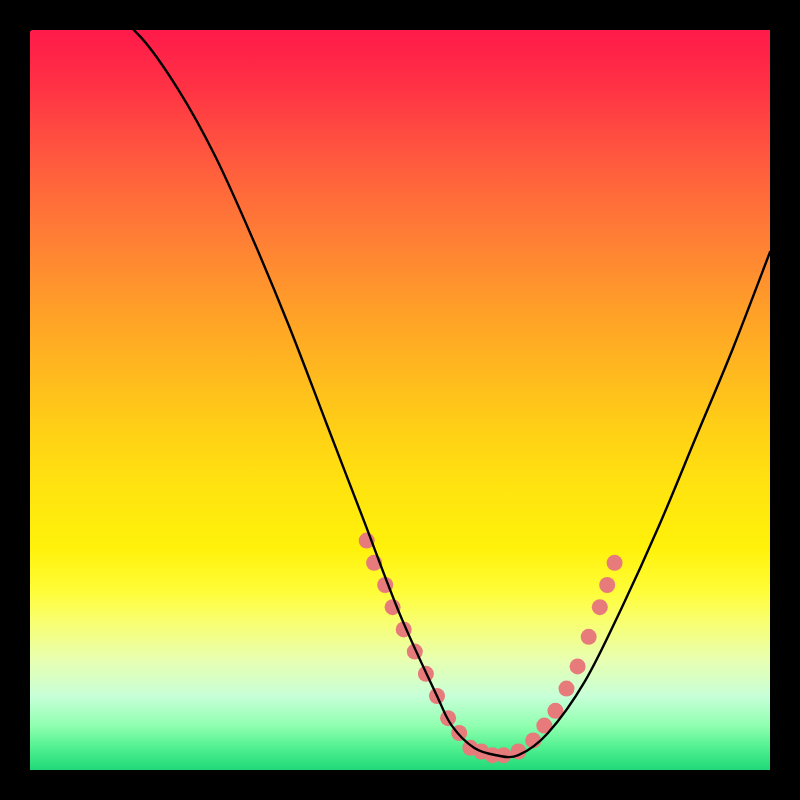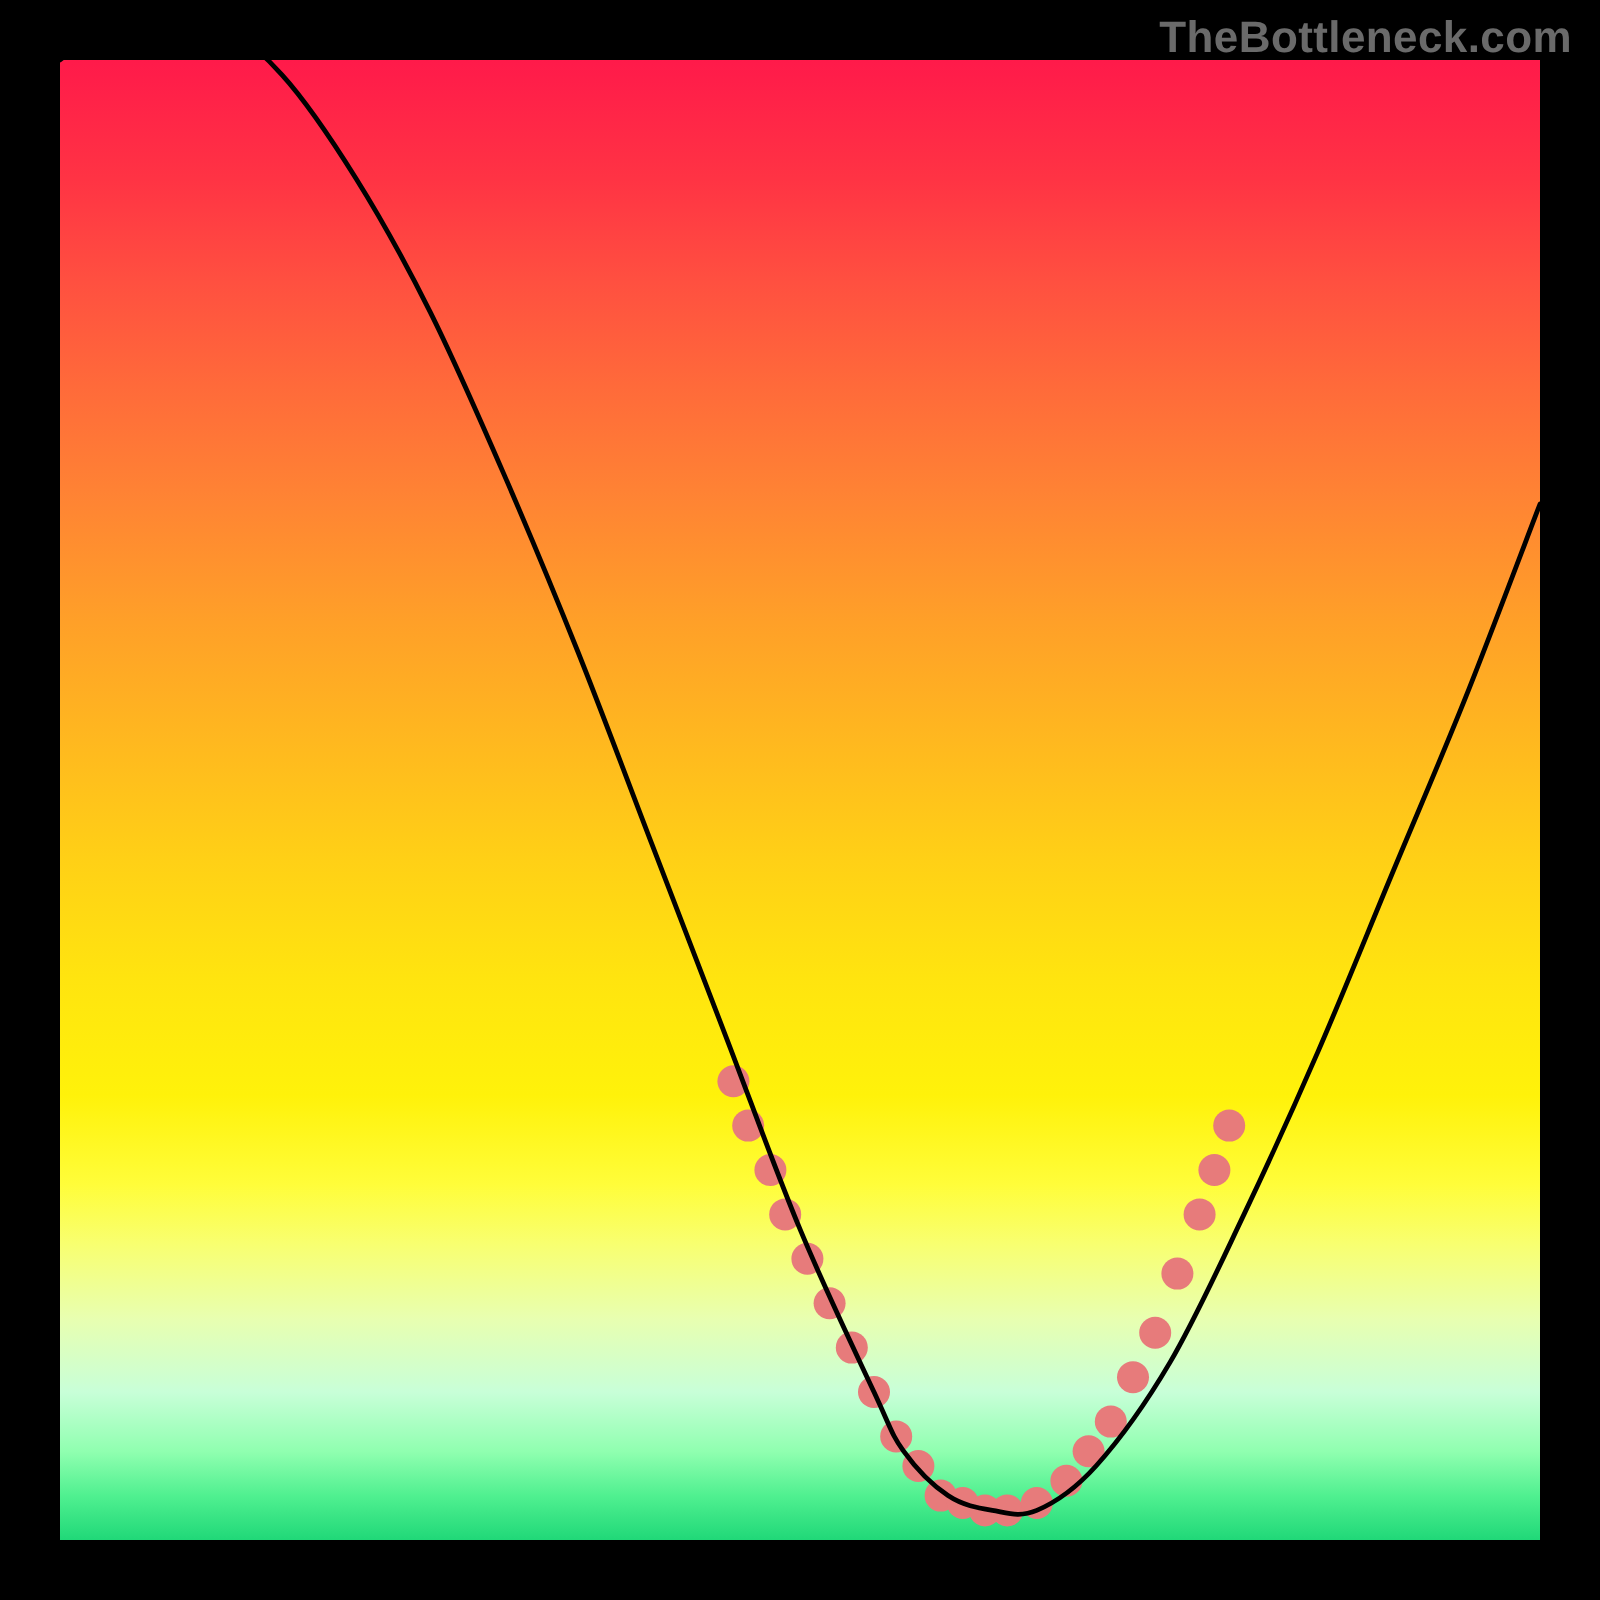--- a/index.html
+++ b/index.html
@@ -82,14 +82,13 @@
         <circle cx="555.40" cy="710.80" r="8" fill="#e77b7b"></circle>
         <circle cx="566.50" cy="688.60" r="8" fill="#e77b7b"></circle>
         <circle cx="577.60" cy="666.40" r="8" fill="#e77b7b"></circle>
         <circle cx="588.70" cy="636.80" r="8" fill="#e77b7b"></circle>
         <circle cx="599.80" cy="607.20" r="8" fill="#e77b7b"></circle>
         <circle cx="607.20" cy="585.00" r="8" fill="#e77b7b"></circle>
         <circle cx="614.60" cy="562.80" r="8" fill="#e77b7b"></circle>
       </g>
     <path id="curve-path" fill="none" stroke="#000" stroke-width="2.4" stroke-linecap="round" stroke-linejoin="round" d="M 30.00 30.00 C 36.17 25.07, 54.67 4.10, 67.00 0.40 C 79.33 -3.30, 91.67 1.63, 104.00 7.80 C 116.33 13.97, 128.67 23.83, 141.00 37.40 C 153.33 50.97, 165.67 69.47, 178.00 89.20 C 190.33 108.93, 202.67 131.13, 215.00 155.80 C 227.33 180.47, 239.67 208.83, 252.00 237.20 C 264.33 265.57, 276.67 295.17, 289.00 326.00 C 301.33 356.83, 313.67 390.13, 326.00 422.20 C 338.33 454.27, 350.67 486.33, 363.00 518.40 C 375.33 550.47, 387.67 585.00, 400.00 614.60 C 412.33 644.20, 428.37 677.50, 437.00 696.00 C 445.63 714.50, 445.63 716.97, 451.80 725.60 C 457.97 734.23, 466.60 742.87, 474.00 747.80 C 481.40 752.73, 488.80 753.97, 496.20 755.20 C 503.60 756.43, 509.77 758.90, 518.40 755.20 C 527.03 751.50, 536.90 745.33, 548.00 733.00 C 559.10 720.67, 572.67 702.17, 585.00 681.20 C 597.33 660.23, 609.67 633.10, 622.00 607.20 C 634.33 581.30, 646.67 554.17, 659.00 525.80 C 671.33 497.43, 683.67 466.60, 696.00 437.00 C 708.33 407.40, 720.67 379.03, 733.00 348.20 C 745.33 317.37, 763.83 268.03, 770.00 252.00"></path>
   </svg>
-  <div class="watermark">TheBottleneck.com</div>
 </div>
 
 </body></html>

